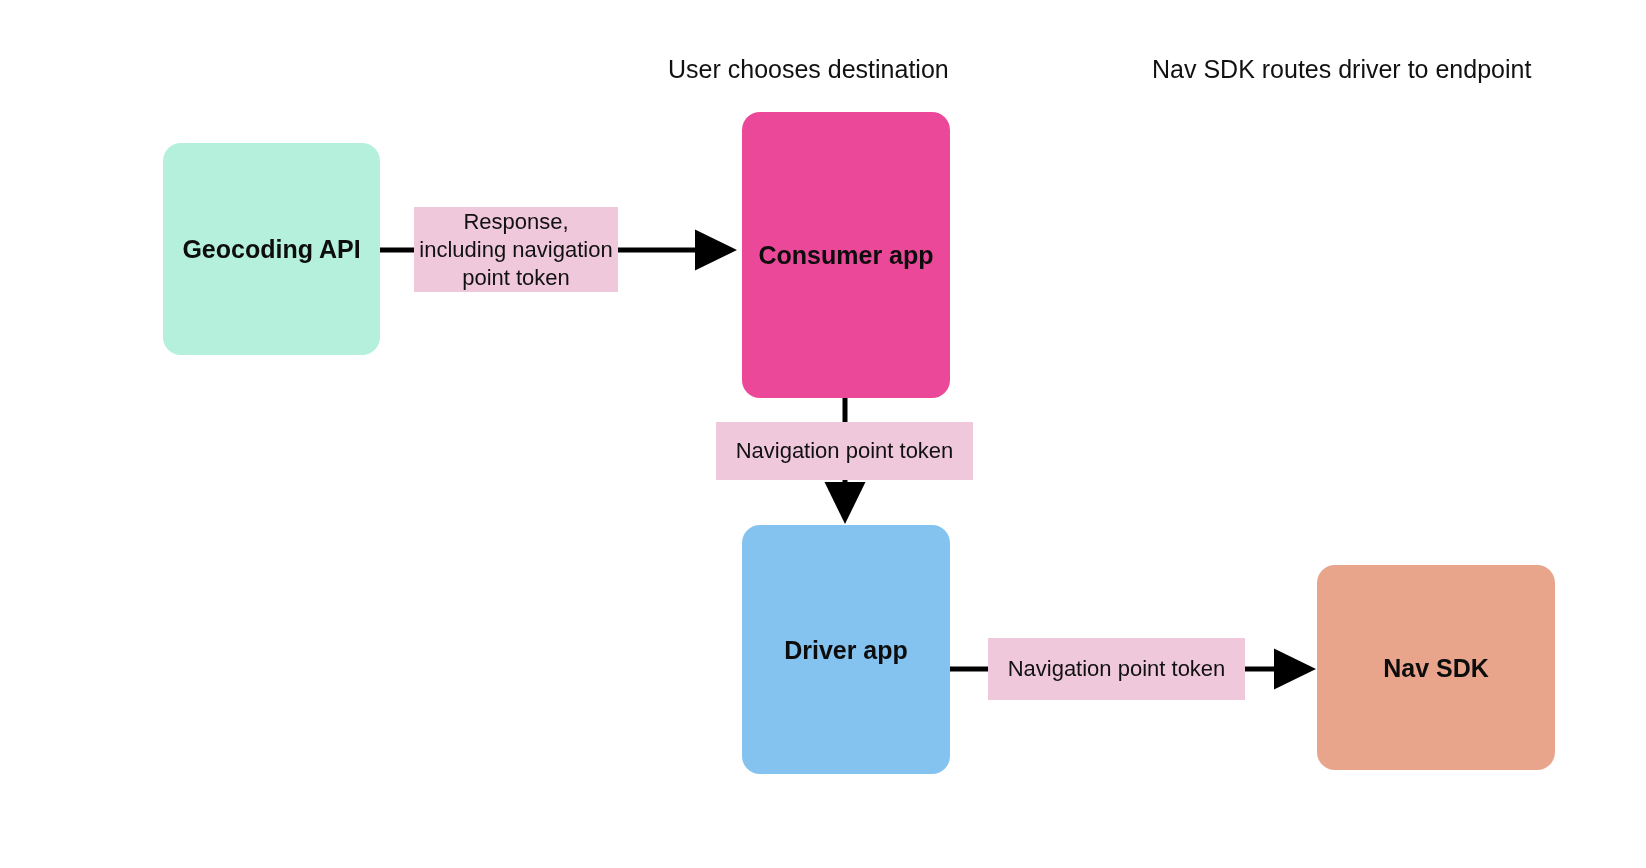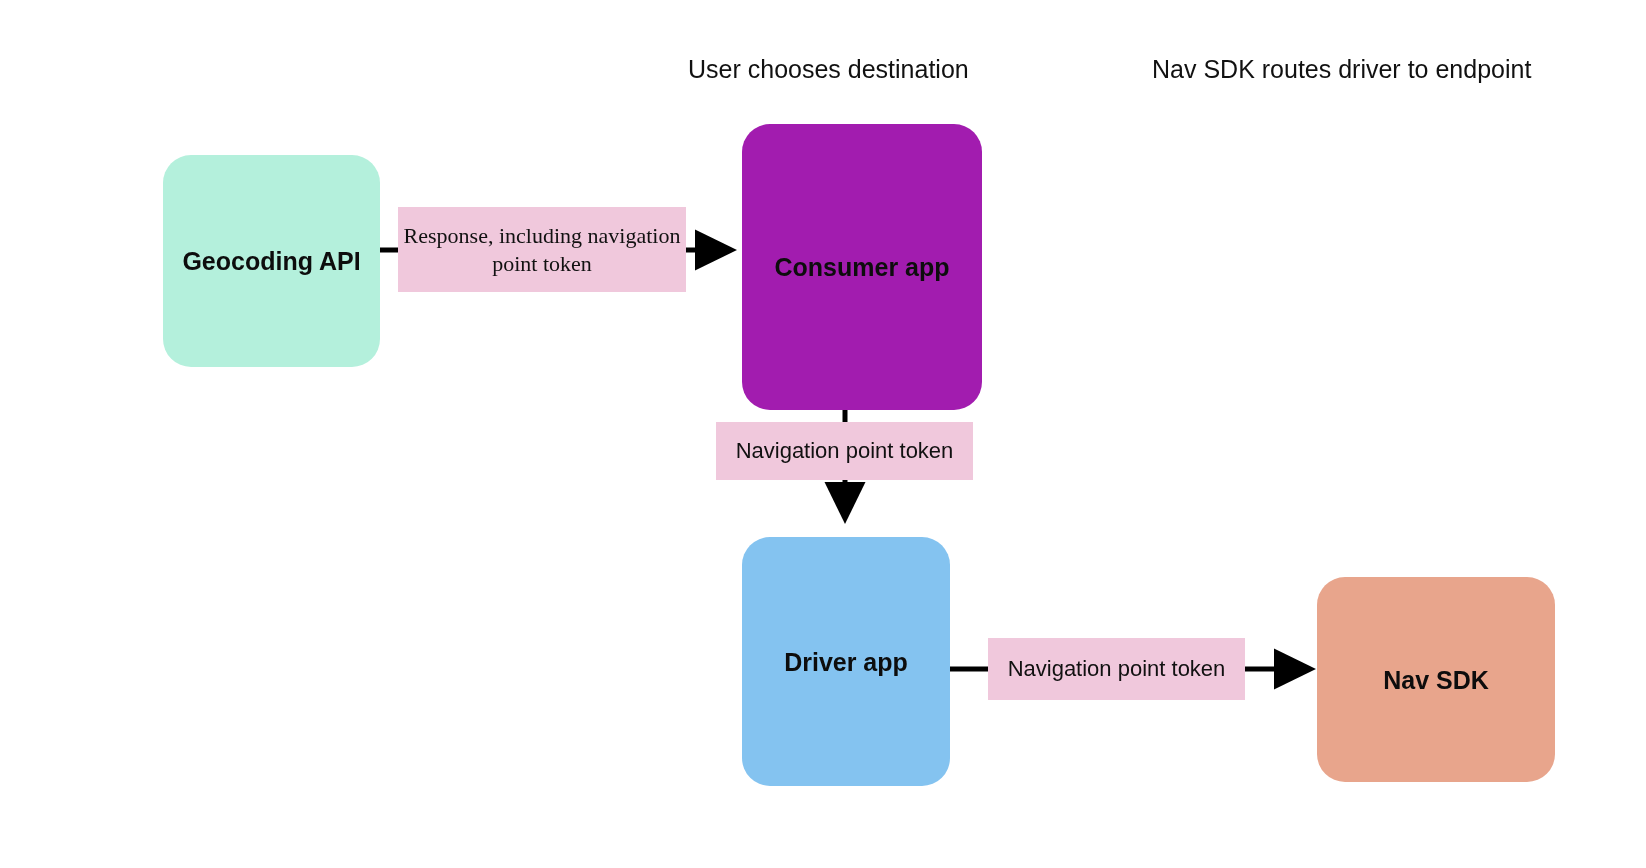--- a/index.html
+++ b/index.html
@@ -32,23 +32,22 @@
     line-height: 30px;
     color: #111111;
     white-space: nowrap;
     font-weight: 400;
   }
   .node {
     position: absolute;
     display: flex;
     align-items: center;
     justify-content: center;
-    border-radius: 28px;
+    border-radius: 18px;
     box-sizing: border-box;
-    margin-top: 12px;
   }
   .node-label {
     font-size: 25px;
     font-weight: 700;
     color: #0d0d0d;
     white-space: nowrap;
     line-height: 30px;
     text-align: center;
   }
   .edge-label {
@@ -69,21 +68,21 @@
     padding: 0 4px;
     box-sizing: border-box;
   }
 </style>
 </head>
 <body>
 
 <div id="canvas">
 
 
-  <div class="col-header" style="left:668px; top:54px;margin-left:20px;">User chooses destination</div>
+  <div class="col-header" style="left:668px; top:54px;">User chooses destination</div>
 
   <div class="col-header" style="left:1152px; top:54px;">Nav SDK routes driver to endpoint</div>
 
   <svg id="arrow-layer" viewBox="0 0 1646 868">
     <defs>
       <marker id="ah" markerWidth="9" markerHeight="9" refX="7.2" refY="4.5" orient="auto" markerUnits="strokeWidth">
         <path d="M0,0.4 L8.4,4.5 L0,8.6 z" fill="#000000"></path>
       </marker>
     </defs>
 
@@ -91,33 +90,33 @@
 
     <line x1="845" y1="398" x2="845" y2="518" stroke="#000000" stroke-width="5" marker-end="url(#ah)"></line>
 
     <line x1="950" y1="669" x2="1310" y2="669" stroke="#000000" stroke-width="5" marker-end="url(#ah)"></line>
   </svg>
 
   <div class="node" style="left:163px; top:143px; width:217px; height:212px; background:#b4f0dc;">
     <span class="node-label">Geocoding API</span>
   </div>
 
-  <div class="node" style="left:742px; top:112px; width:240px; height:286px; background:#a21caf;">
+  <div class="node" style="left:742px; top:112px; width:208px; height:286px; background:#ec4899;">
     <span class="node-label">Consumer app</span>
   </div>
 
   <div class="node" style="left:742px; top:525px; width:208px; height:249px; background:#84c3f0;">
     <span class="node-label">Driver app</span>
   </div>
 
   <div class="node" style="left:1317px; top:565px; width:238px; height:205px; background:#e8a58c;">
     <span class="node-label">Nav SDK</span>
   </div>
 
-  <div class="edge-label" style="left:398px; top:207px; width:288px; height:85px; background:#f0c8dc;font-family:Liberation Serif, serif;">
+  <div class="edge-label" style="left:414px; top:207px; width:204px; height:85px; background:#f0c8dc;">
     <span class="edge-label-text">Response, including navigation point token</span>
   </div>
 
   <div class="edge-label" style="left:716px; top:422px; width:257px; height:58px; background:#f0c8dc;">
     <span class="edge-label-text">Navigation point token</span>
   </div>
 
   <div class="edge-label" style="left:988px; top:638px; width:257px; height:62px; background:#f0c8dc;">
     <span class="edge-label-text">Navigation point token</span>
   </div>

